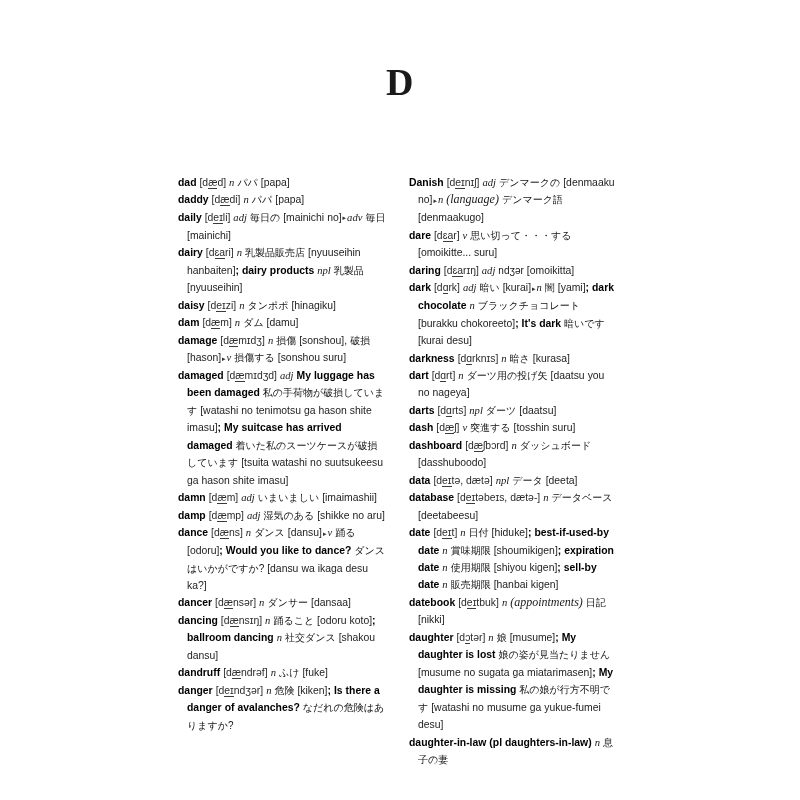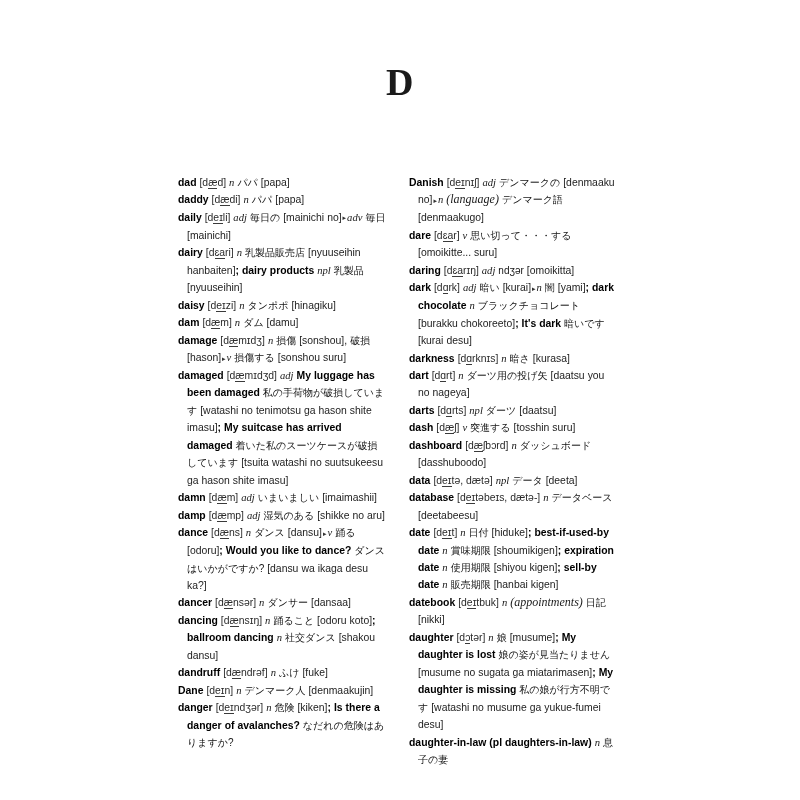--- a/index.html
+++ b/index.html
@@ -114,21 +114,20 @@
         <p class="entry"><span class="hw">daisy</span> <span class="ipa">[d<span class="vowel">eɪ</span>zi]</span> <span class="pos">n</span> <span class="jp">タンポポ</span> <span class="romaji">[hinagiku]</span></p>
         <p class="entry"><span class="hw">dam</span> <span class="ipa">[d<span class="vowel">æ</span>m]</span> <span class="pos">n</span> <span class="jp">ダム</span> <span class="romaji">[damu]</span></p>
         <p class="entry"><span class="hw">damage</span> <span class="ipa">[d<span class="vowel">æ</span>mɪdʒ]</span> <span class="pos">n</span> <span class="jp">損傷</span> <span class="romaji">[sonshou]</span>, <span class="jp">破損</span> <span class="romaji">[hason]</span><span class="arrow">▸</span><span class="pos">v</span> <span class="jp">損傷する</span> <span class="romaji">[sonshou suru]</span></p>
         <p class="entry"><span class="hw">damaged</span> <span class="ipa">[d<span class="vowel">æ</span>mɪdʒd]</span> <span class="pos">adj</span><span class="phrase"> My luggage has been damaged </span><span class="jp">私の手荷物が破損しています</span> <span class="romaji">[watashi no tenimotsu ga hason shite imasu]</span><span class="phrase">; My suitcase has arrived damaged </span><span class="jp">着いた私のスーツケースが破損しています</span> <span class="romaji">[tsuita watashi no suutsukeesu ga hason shite imasu]</span></p>
         <p class="entry"><span class="hw">damn</span> <span class="ipa">[d<span class="vowel">æ</span>m]</span> <span class="pos">adj</span> <span class="jp">いまいましい</span> <span class="romaji">[imaimashii]</span></p>
         <p class="entry"><span class="hw">damp</span> <span class="ipa">[d<span class="vowel">æ</span>mp]</span> <span class="pos">adj</span> <span class="jp">湿気のある</span> <span class="romaji">[shikke no aru]</span></p>
         <p class="entry"><span class="hw">dance</span> <span class="ipa">[d<span class="vowel">æ</span>ns]</span> <span class="pos">n</span> <span class="jp">ダンス</span> <span class="romaji">[dansu]</span><span class="arrow">▸</span><span class="pos">v</span> <span class="jp">踊る</span> <span class="romaji">[odoru]</span><span class="phrase">; Would you like to dance? </span><span class="jp">ダンスはいかがですか?</span> <span class="romaji">[dansu wa ikaga desu ka?]</span></p>
         <p class="entry"><span class="hw">dancer</span> <span class="ipa">[d<span class="vowel">æ</span>nsər]</span> <span class="pos">n</span> <span class="jp">ダンサー</span> <span class="romaji">[dansaa]</span></p>
         <p class="entry"><span class="hw">dancing</span> <span class="ipa">[d<span class="vowel">æ</span>nsɪŋ]</span> <span class="pos">n</span> <span class="jp">踊ること</span> <span class="romaji">[odoru koto]</span><span class="phrase">; ballroom dancing </span><span class="pos">n</span> <span class="jp">社交ダンス</span> <span class="romaji">[shakou dansu]</span></p>
         <p class="entry"><span class="hw">dandruff</span> <span class="ipa">[d<span class="vowel">æ</span>ndrəf]</span> <span class="pos">n</span> <span class="jp">ふけ</span> <span class="romaji">[fuke]</span></p>
-        <p class="entry"><span class="hw">Dane</span> <span class="ipa">[d<span class="vowel">eɪ</span>n]</span> <span class="pos">n</span> <span class="jp">デンマーク人</span> <span class="romaji">[denmaakujin]</span></p>
         <p class="entry"><span class="hw">danger</span> <span class="ipa">[d<span class="vowel">eɪ</span>ndʒər]</span> <span class="pos">n</span> <span class="jp">危険</span> <span class="romaji">[kiken]</span><span class="phrase">; Is there a danger of avalanches? </span><span class="jp">なだれの危険はありますか?</span> </p>
       </div>
     <div class="column" id="col-right">
         <p class="entry"><span class="hw">Danish</span> <span class="ipa">[d<span class="vowel">eɪ</span>nɪʃ]</span> <span class="pos">adj</span> <span class="jp">デンマークの</span> <span class="romaji">[denmaaku no]</span><span class="arrow">▸</span><span class="pos">n</span> <span class="gloss-note">(language)</span> <span class="jp">デンマーク語</span> <span class="romaji">[denmaakugo]</span></p>
         <p class="entry"><span class="hw">dare</span> <span class="ipa">[d<span class="vowel">ɛa</span>r]</span> <span class="pos">v</span> <span class="jp">思い切って・・・する</span> <span class="romaji">[omoikitte... suru]</span></p>
         <p class="entry"><span class="hw">daring</span> <span class="ipa">[d<span class="vowel">ɛa</span>rɪŋ]</span> <span class="pos">adj</span> <span class="jp">ndʒər</span> <span class="romaji">[omoikitta]</span></p>
         <p class="entry"><span class="hw">dark</span> <span class="ipa">[d<span class="vowel">ɑ</span>rk]</span> <span class="pos">adj</span> <span class="jp">暗い</span> <span class="romaji">[kurai]</span><span class="arrow">▸</span><span class="pos">n</span> <span class="jp">闇</span> <span class="romaji">[yami]</span><span class="phrase">; dark chocolate </span><span class="pos">n</span> <span class="jp">ブラックチョコレート</span> <span class="romaji">[burakku chokoreeto]</span><span class="phrase">; It's dark </span><span class="jp">暗いです</span> <span class="romaji">[kurai desu]</span></p>
         <p class="entry"><span class="hw">darkness</span> <span class="ipa">[d<span class="vowel">ɑ</span>rknɪs]</span> <span class="pos">n</span> <span class="jp">暗さ</span> <span class="romaji">[kurasa]</span></p>
         <p class="entry"><span class="hw">dart</span> <span class="ipa">[d<span class="vowel">ɑ</span>rt]</span> <span class="pos">n</span> <span class="jp">ダーツ用の投げ矢</span> <span class="romaji">[daatsu you no nageya]</span></p>
         <p class="entry"><span class="hw">darts</span> <span class="ipa">[d<span class="vowel">ɑ</span>rts]</span> <span class="pos">npl</span> <span class="jp">ダーツ</span> <span class="romaji">[daatsu]</span></p>

